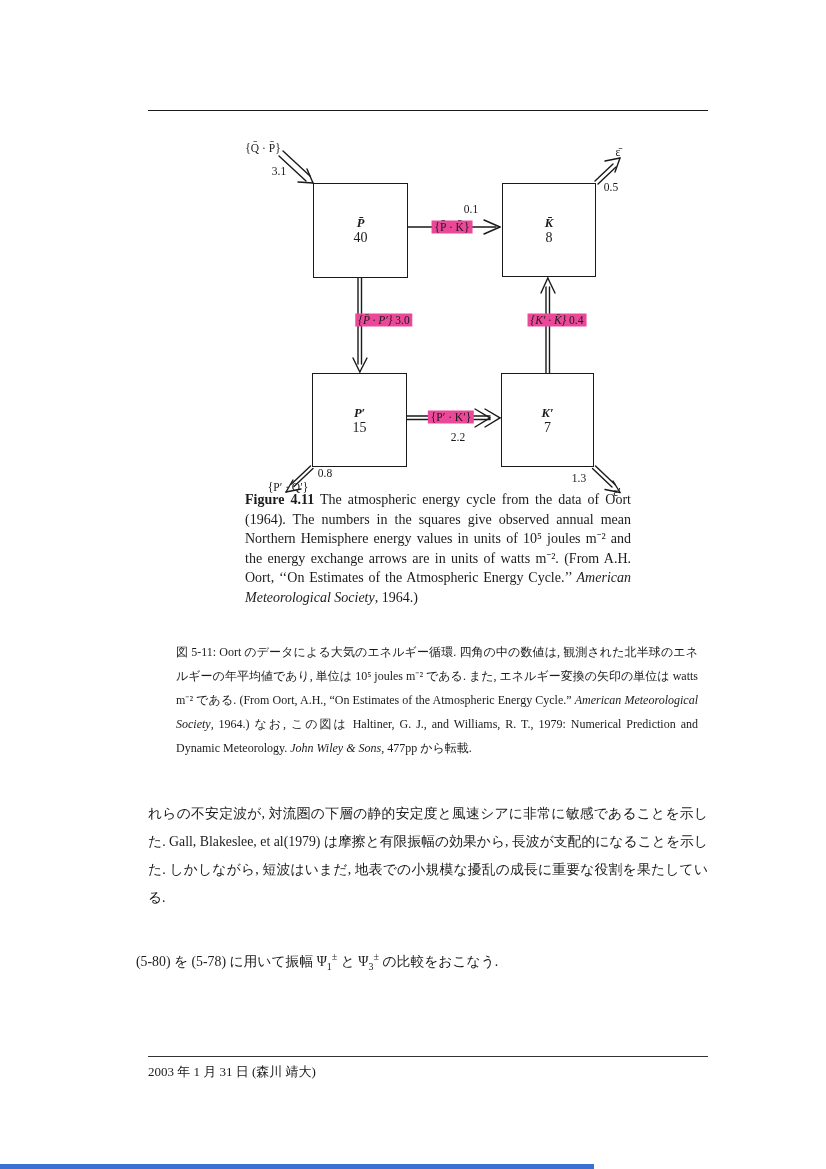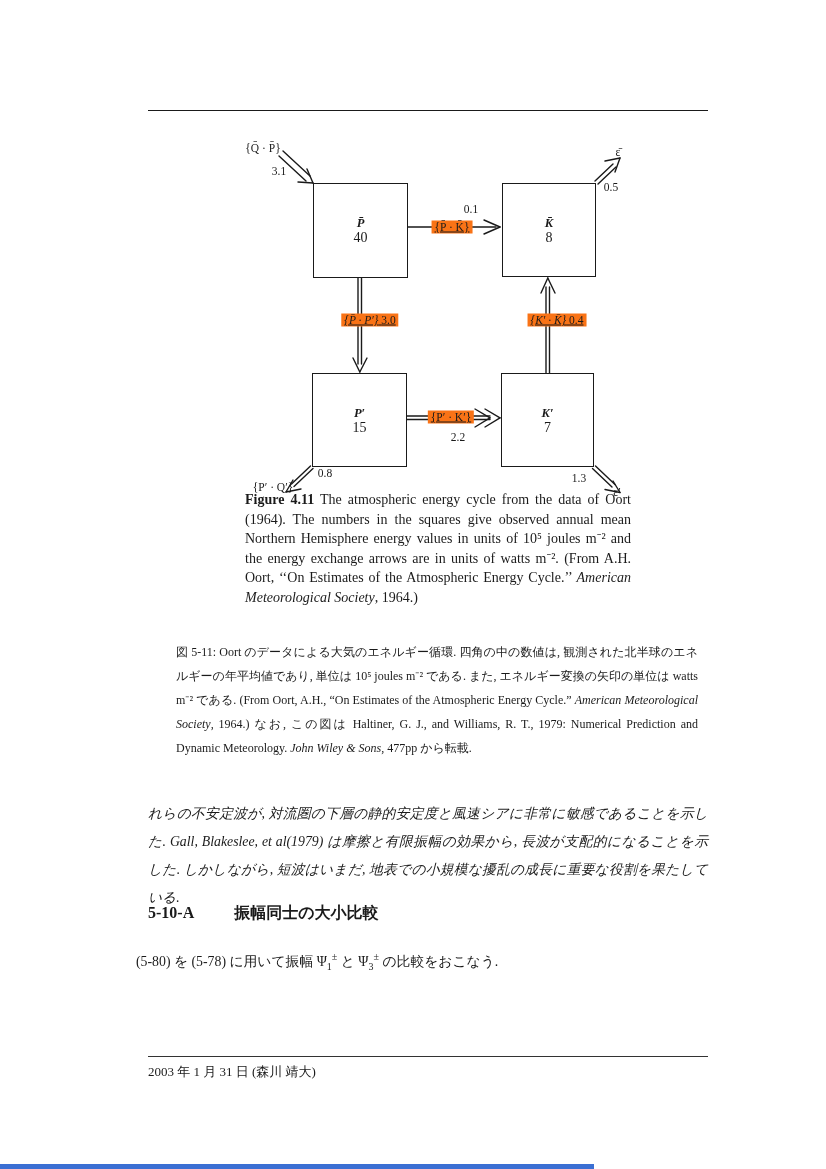--- a/index.html
+++ b/index.html
@@ -18,34 +18,34 @@
   .diagram{position:absolute;left:230px;top:140px;width:440px;height:365px;}
   .diagram svg{position:absolute;left:0;top:0;z-index:0;}
   .ebox{position:absolute;box-sizing:border-box;border:1.5px solid #1a1a1a;background:#fff;
         display:flex;flex-direction:column;align-items:center;justify-content:center;z-index:1;}
   .ebox .sym{font-style:italic;font-weight:bold;font-size:12.5px;line-height:14px;}
   .ebox .val{font-size:14px;line-height:15px;}
   .flow{position:absolute;transform:translate(-50%,-50%);white-space:nowrap;
         font-size:11.5px;z-index:2;line-height:13px;}
   .flow .lbl{font-style:italic;}
   .flow .num{font-style:normal;}
-  .wbg{background:#f97316;padding:0 3px;text-decoration:underline;}
+  .wbg{background:#ec4899;padding:0 3px;}
 
   
   .fig-cap-en{position:absolute;left:245px;top:490px;width:386px;font-size:14px;
               line-height:19.6px;text-align:justify;}
   .b{font-weight:bold;} .it{font-style:italic;}
 
   
   .fig-cap-jp{position:absolute;left:176px;top:640px;width:522px;font-size:12px;
               line-height:24px;text-align:justify;}
 
   
   .bodytext{position:absolute;left:148px;top:800px;width:560px;font-size:13.8px;
-            line-height:28px;text-align:justify;font-style:italic;}
+            line-height:28px;text-align:justify;}
 
   
   .subsec{position:absolute;left:148px;top:903px;font-size:16px;font-weight:bold;}
   .subsec .num{margin-right:36px;}
   .subsec .ttl{font-family:"Liberation Sans",sans-serif;}
 
   
   .amp{position:absolute;left:136px;top:951px;font-size:13.8px;}
   .amp sub,.amp sup{font-size:10px;}
 
@@ -137,44 +137,40 @@
 
     <div class="flow lbl" style="left:33px;top:8px;">{Q̄ · P̄}</div>
     <div class="flow num" style="left:49px;top:31px;">3.1</div>
 
     <div class="flow lbl" style="left:388px;top:12px;">ε̄</div>
     <div class="flow num" style="left:381px;top:47px;">0.5</div>
 
     <div class="flow num" style="left:217px;top:69px;margin-left:24px;">0.1</div>
     <div class="flow lbl wbg" style="left:222px;top:87px;">{P̄ · K̄}</div>
 
-    <div class="flow wbg" style="left:140px;top:180px;"><span class="lbl">{P̄ · P′}</span> <span class="num">3.0</span></div>
+    <div class="flow wbg" style="left:154px;top:180px;"><span class="lbl">{P̄ · P′}</span> <span class="num">3.0</span></div>
 
     <div class="flow wbg" style="left:327px;top:180px;"><span class="lbl">{K′ · K̄}</span> <span class="num">0.4</span></div>
 
     <div class="flow lbl wbg" style="left:221px;top:277px;text-align:center;">{P′ · K′}</div>
     <div class="flow num" style="left:228px;top:297px;text-align:center;">2.2</div>
 
-    <div class="flow lbl" style="left:43px;top:347px;">{P′ · Q′}</div>
+    <div class="flow lbl" style="left:58px;top:347px;">{P′ · Q′}</div>
     <div class="flow num" style="left:95px;top:333px;">0.8</div>
 
     <div class="flow num" style="left:349px;top:338px;">1.3</div>
     <div class="flow lbl" style="left:387px;top:352px;">ε′</div>
   </div>
 
   <div class="fig-cap-en"><span class="b">Figure 4.11</span><span> The atmospheric energy cycle from the data of Oort (1964). The numbers in the squares give observed annual mean Northern Hemisphere energy values in units of 10⁵ joules m⁻² and the energy exchange arrows are in units of watts m⁻². (From A.H. Oort, ‘‘On Estimates of the Atmospheric Energy Cycle.’’ </span><span class="it">American Meteorological Society</span><span>, 1964.)</span></div>
 
   <div class="fig-cap-jp"><span>図 5-11:</span><span> Oort のデータによる大気のエネルギー循環. 四角の中の数値は, 観測された北半球のエネルギーの年平均値であり, 単位は 10⁵ joules m⁻² である. また, エネルギー変換の矢印の単位は watts m⁻² である. (From Oort, A.H., “On Estimates of the Atmospheric Energy Cycle.” </span><span class="it">American Meteorological Society</span><span>, 1964.) なお, この図は Haltiner, G. J., and Williams, R. T., 1979: Numerical Prediction and Dynamic Meteorology. </span><span class="it">John Wiley &amp; Sons</span><span>, 477pp から転載.</span></div>
 
   <div class="bodytext">れらの不安定波が, 対流圏の下層の静的安定度と風速シアに非常に敏感であることを示した. Gall, Blakeslee, et al(1979) は摩擦と有限振幅の効果から, 長波が支配的になることを示した. しかしながら, 短波はいまだ, 地表での小規模な擾乱の成長に重要な役割を果たしている.</div>
 
-  <div class="subsec">
-    <span class="num">5-10-A</span>
-    <span class="ttl">振幅同士の大小比較</span>
-  </div>
 
   <div class="amp"><span>(5-80) を (5-78) に用いて振幅 </span><span><span>Ψ</span><sub>1</sub><sup>±</sup></span><span> と </span><span><span>Ψ</span><sub>3</sub><sup>±</sup></span><span> の比較をおこなう.</span></div>
 
   <div class="footer-rule"></div>
   <div class="footer">2003 年 1 月 31 日 (森川 靖大)</div>
 
   <div class="artifact-bar"></div>
 
 </div>
 

